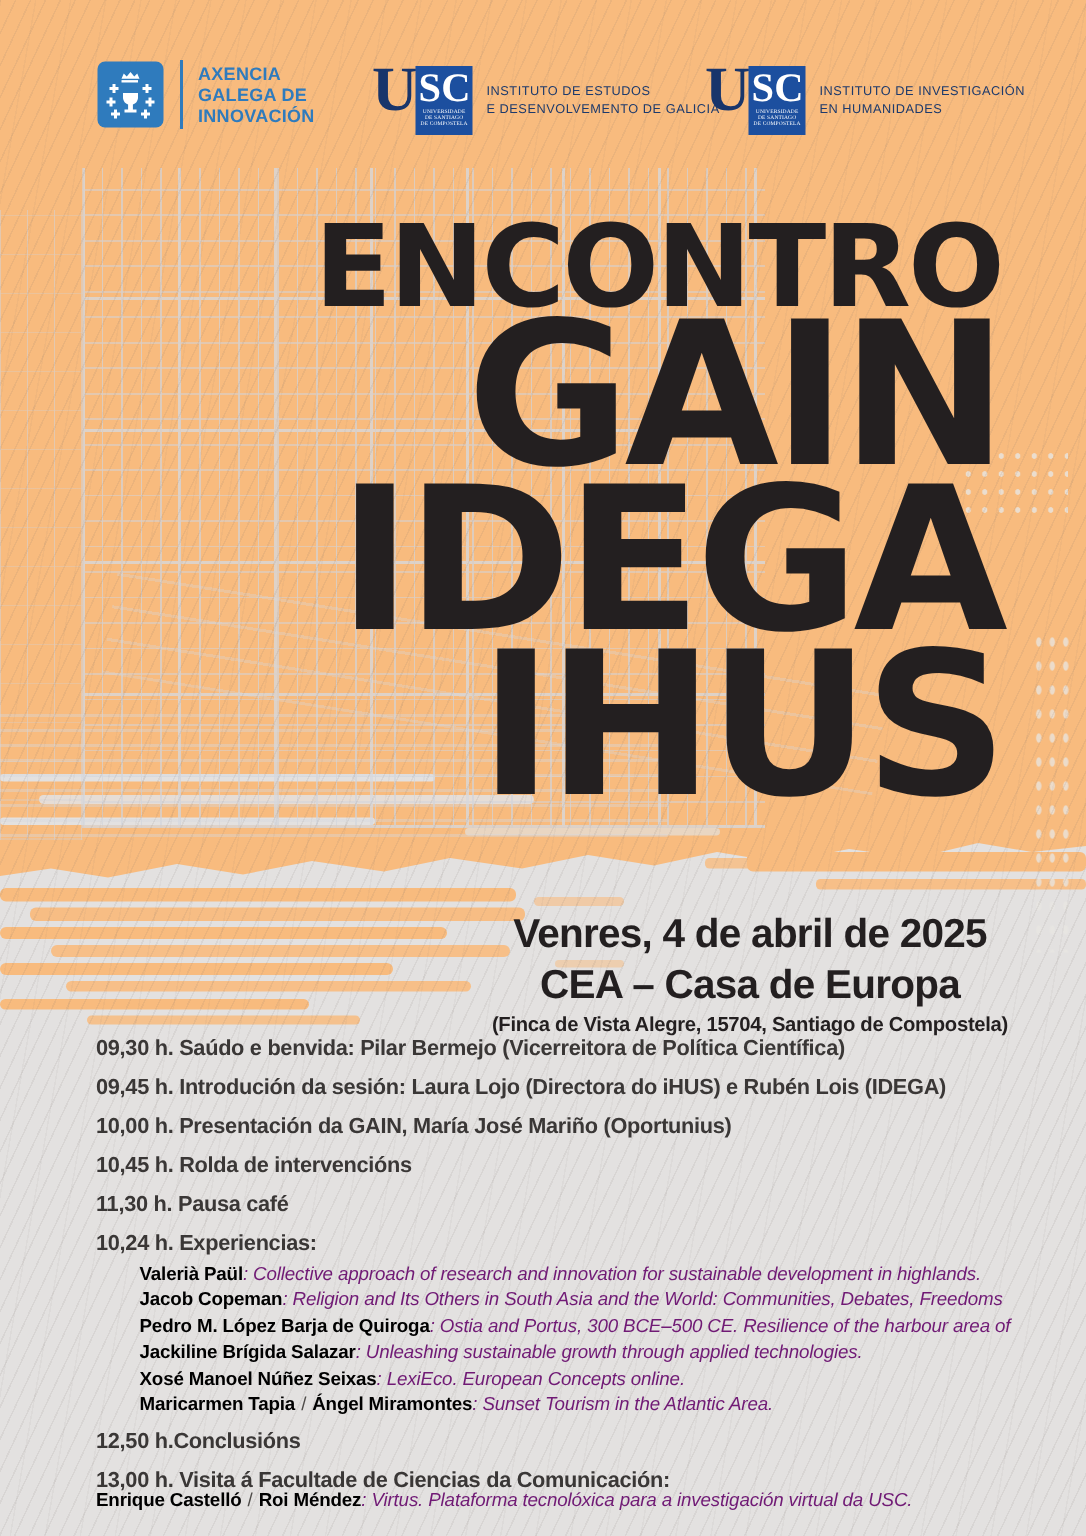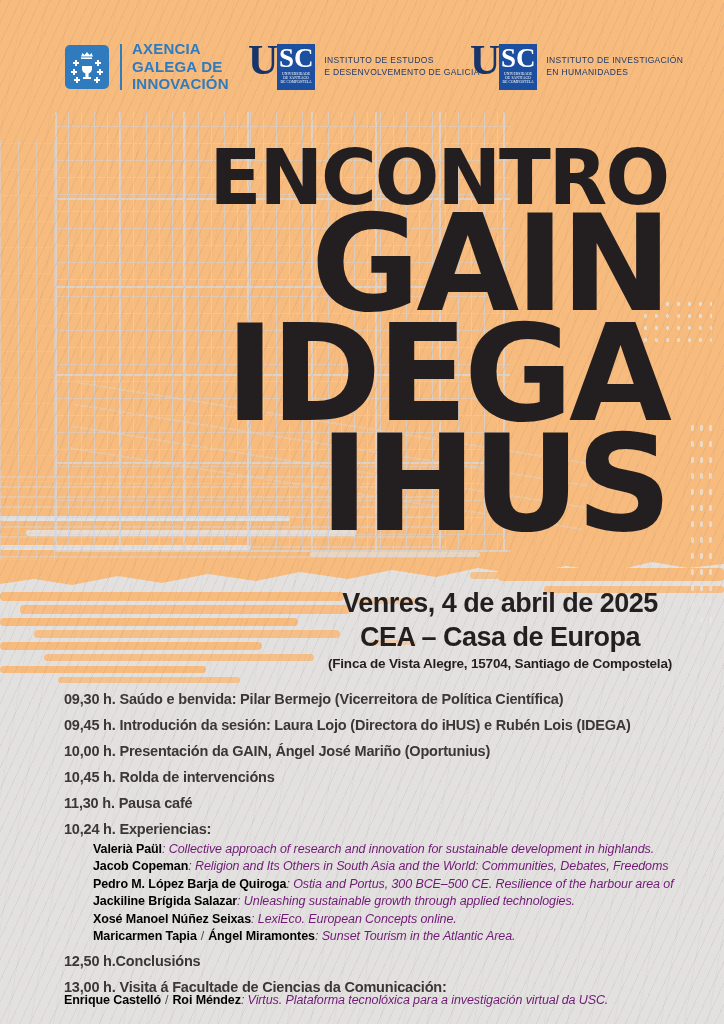--- a/index.html
+++ b/index.html
@@ -47,21 +47,21 @@
   .hatch{
     position:absolute;inset:0;z-index:3;pointer-events:none;
     background:
       repeating-linear-gradient(115deg, rgba(120,110,105,.10) 0 1px, transparent 1px 9px),
       repeating-linear-gradient(100deg, rgba(120,110,105,.06) 0 1px, transparent 1px 23px);
   }
   
   .header{position:absolute;left:0;top:38px;width:724px;height:60px;z-index:5;}
   .gain-logo{position:absolute;left:64px;top:2px;display:flex;align-items:center;gap:10px;}
   .gain-divider{width:2px;height:46px;background:#2f7bbd;}
-  .gain-text{color:#2f7bbd;font-size:15px;font-weight:bold;line-height:1.18;letter-spacing:.2px;}
+  .gain-text{color:#2f7bbd;font-size:12px;font-weight:bold;line-height:1.18;letter-spacing:.2px;}
   .gain-text span{display:block;}
   .usc-logo{position:absolute;top:6px;display:flex;align-items:flex-start;}
   .usc-logo.idega{left:248px;}
   .usc-logo.ihus{left:470px;}
   .usc-u{
     font-family:"Liberation Serif",serif;font-weight:bold;color:#18356b;
     font-size:42px;line-height:.78;letter-spacing:-2px;margin-right:1px;
   }
   .usc-box{
     width:38px;height:46px;background:#1c4f9f;color:#fff;
@@ -83,21 +83,21 @@
     position:absolute;right:56px;z-index:5;color:#231f20;
     font-family:"DejaVu Sans","Liberation Sans",sans-serif;font-weight:bold;
     line-height:1;white-space:nowrap;
   }
   .t-encontro{top:140px;font-size:76px;letter-spacing:-2px;}
   .t-gain{top:198px;font-size:133px;letter-spacing:-4px;}
   .t-idega{top:308px;font-size:133px;letter-spacing:-4px;}
   .t-ihus{top:418px;font-size:133px;letter-spacing:-4px;}
   
   .event{position:absolute;left:308px;top:588px;width:384px;z-index:5;text-align:center;color:#231f20;}
-  .event-date{font-size:27px;font-weight:bold;letter-spacing:-.5px;white-space:nowrap;}
+  .event-date{font-size:27px;font-weight:bold;letter-spacing:-.5px;white-space:nowrap;margin-top:19px;}
   .event-venue{font-size:27px;font-weight:bold;letter-spacing:-.5px;margin-top:3px;white-space:nowrap;}
   .event-address{font-size:13.5px;font-weight:bold;letter-spacing:-.2px;margin-top:3px;white-space:nowrap;}
   
   .schedule{position:absolute;left:64px;top:692px;width:640px;z-index:5;color:#3a3736;}
   .sched-main{
     font-size:14.5px;font-weight:bold;line-height:1.1;letter-spacing:-.2px;
     margin-bottom:10px;white-space:nowrap;
   }
   .experiences{margin:-7px 0 0 29px;}
   .exp-line{font-size:12.5px;line-height:1.4;letter-spacing:-.1px;white-space:nowrap;}
@@ -211,21 +211,21 @@
 
   <div class="event">
     <div class="event-date">Venres, 4 de abril de 2025</div>
     <div class="event-venue">CEA – Casa de Europa</div>
     <div class="event-address">(Finca de Vista Alegre, 15704, Santiago de Compostela)</div>
   </div>
 
   <div class="schedule">
     <div class="sched-main">09,30 h. Saúdo e benvida: Pilar Bermejo (Vicerreitora de Política Científica)</div>
     <div class="sched-main">09,45 h. Introdución da sesión: Laura Lojo (Directora do iHUS) e Rubén Lois (IDEGA)</div>
-    <div class="sched-main">10,00 h. Presentación da GAIN, Ángel José Mariño (Oportunius)</div>
+    <div class="sched-main">10,00 h. Presentación da GAIN, María José Mariño (Oportunius)</div>
     <div class="sched-main">10,45 h. Rolda de intervencións</div>
     <div class="sched-main">11,30 h. Pausa café</div>
     <div class="sched-main">10,24 h. Experiencias:</div>
 
     <div class="experiences">
       <div class="exp-line">
         <span class="speaker">Valerià Paül</span><span class="talk">: Collective approach of research and innovation for sustainable development in highlands.</span>
       </div>
       <div class="exp-line">
         <span class="speaker">Jacob Copeman</span><span class="talk">: Religion and Its Others in South Asia and the World: Communities, Debates, Freedoms</span>

